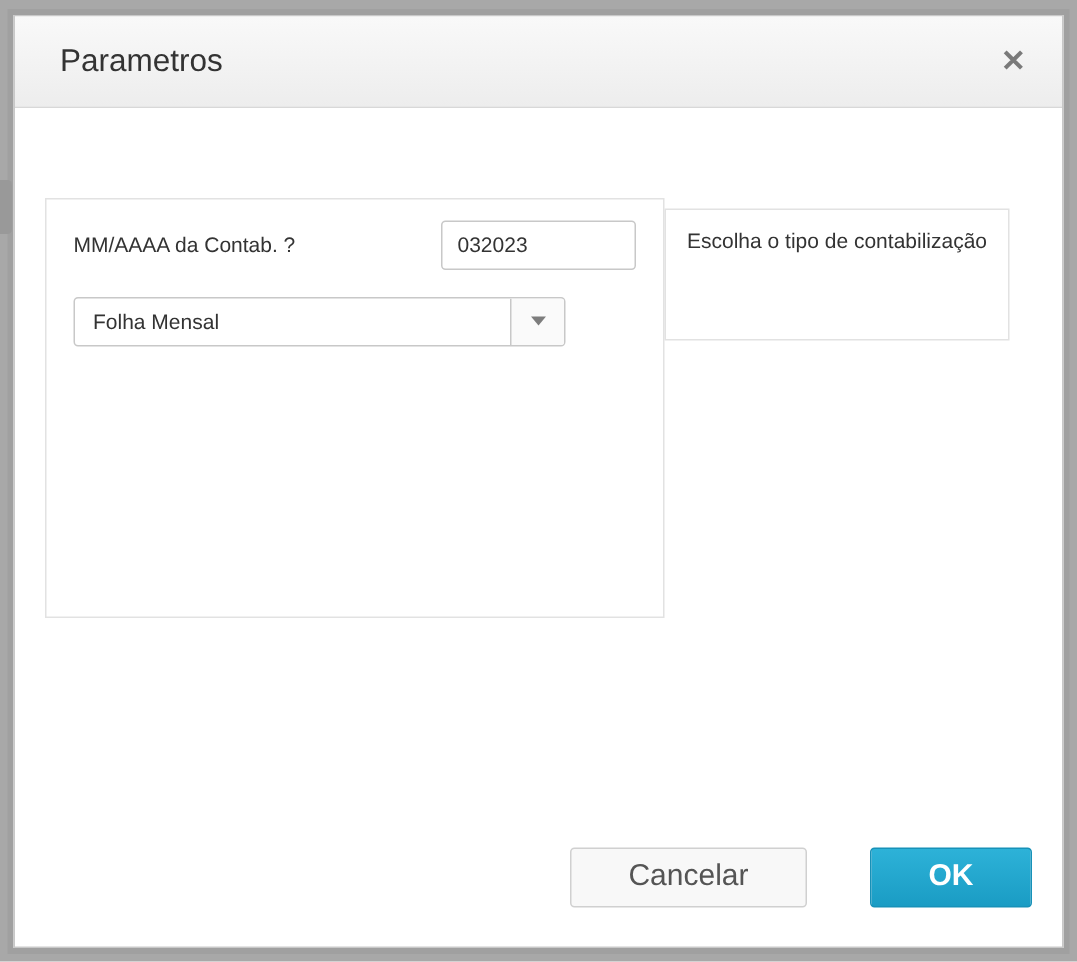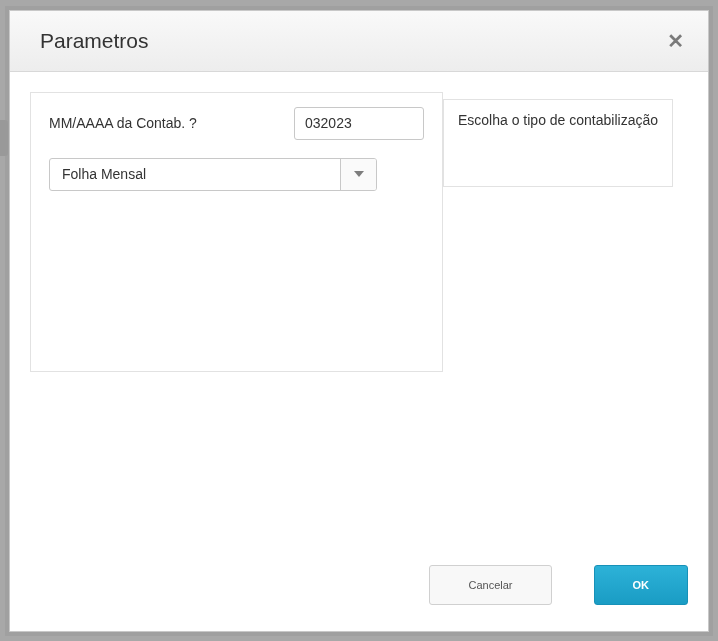--- a/index.html
+++ b/index.html
@@ -27,20 +27,21 @@
       border-radius: 0 3px 3px 0;
     }
     .dialog {
       width: 700px;
       height: 622px;
       background: #fff;
       border: 1px solid #c8c8c8;
       box-shadow: 0 0 0 4px #a0a0a0;
       display: flex;
       flex-direction: column;
+      gap: 40px;
     }
     .dialog-header {
       background: linear-gradient(#f9f9f9, #ededed);
       border-bottom: 1px solid #d8d8d8;
       padding: 18px 24px 18px 30px;
       display: flex;
       align-items: center;
       justify-content: space-between;
     }
     .dialog-title {
@@ -124,21 +125,21 @@
       height: 88px;
     }
     .dialog-footer {
       padding: 24px 20px 26px 20px;
       display: flex;
       justify-content: flex-end;
       gap: 14px;
     }
     .btn {
       border-radius: 3px;
-      font-size: 11px;
+      font-size: 20px;
       padding: 0 38px;
       height: 40px;
       cursor: pointer;
       display: flex;
       align-items: center;
       justify-content: center;
     }
     .btn-cancel {
       background: #f8f8f8;
       border: 1px solid #d0d0d0;

